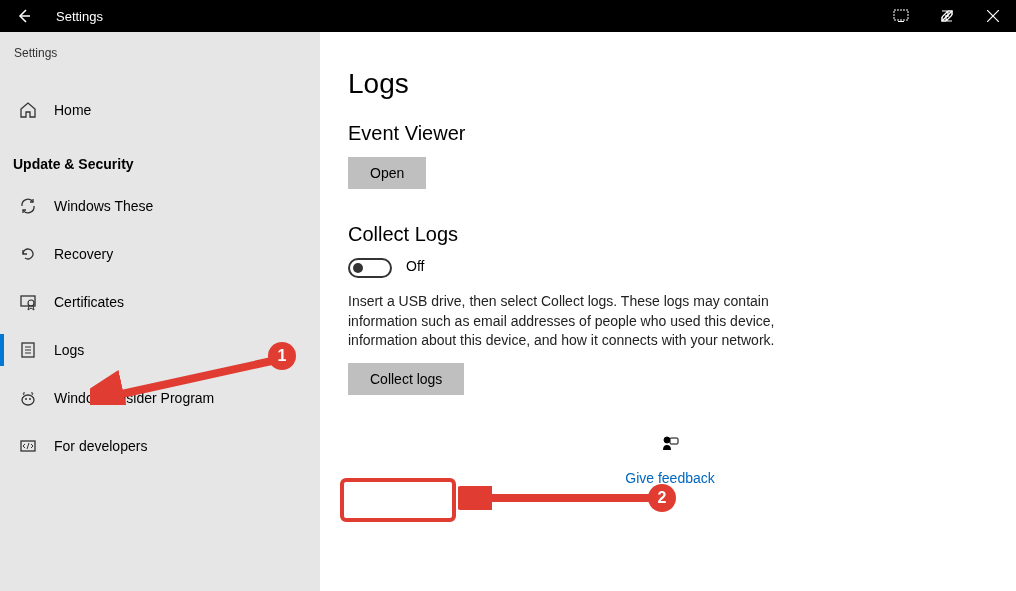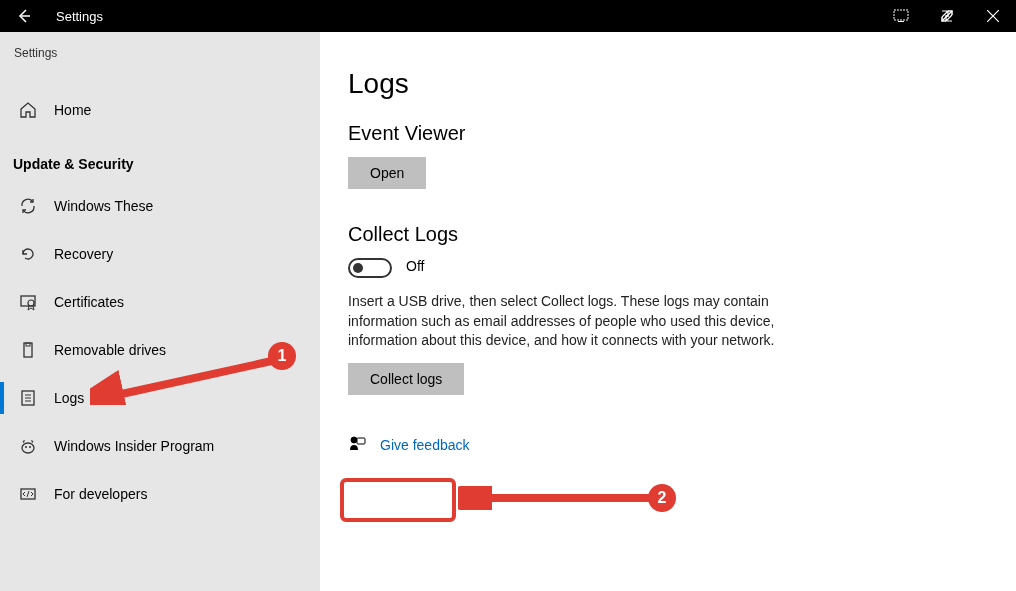--- a/index.html
+++ b/index.html
@@ -18,21 +18,21 @@
   .sidebar .section-title { font-weight: 600; font-size: 14px; padding: 22px 0 10px 13px; }
   .main { flex:1; padding: 36px 24px 0 28px; overflow: hidden; }
   .main h1 { font-size: 28px; font-weight: 400; margin-bottom: 22px; }
   .main h2 { font-size: 20px; font-weight: 400; margin-bottom: 12px; }
   .main p { font-size: 14px; line-height: 1.4; color: #222; margin-bottom: 12px; }
   .btn { background: #bfbfbf; border: none; padding: 8px 22px; font-size: 14px; cursor:pointer; font-family: inherit; }
   .section-gap { height: 34px; }
   .toggle-row { display:flex; align-items:flex-start; gap:14px; margin-bottom:14px; }
   .toggle { width: 44px; height: 20px; border: 2px solid #333; border-radius: 10px; position: relative; background:#fff; }
   .toggle .knob { width: 10px; height: 10px; background:#333; border-radius:50%; position:absolute; left:3px; top:3px; }
-  .feedback { display:flex; align-items:center; gap:14px; margin-top: 40px; color:#0067c0; }
+  .feedback { display:flex; align-items:center; gap:14px; margin-top: 40px; color:#0067c0;flex-direction:column; }
   .feedback .icon { color:#000; }
   .annot { position:absolute; pointer-events:none; }
   .badge { background:#e03c31; color:#fff; width:28px; height:28px; border-radius:50%; display:flex; align-items:center; justify-content:center; font-weight:bold; font-size:16px; }
   .hlbox { position:absolute; border:4px solid #e03c31; border-radius:6px; pointer-events:none; }
 </style>
 </head>
 <body>
 
 <div class="titlebar">
   <div class="back">
@@ -101,29 +101,20 @@
     </div>
     <div class="nav-item">
       <span class="icon">
           <svg width="18" height="18" viewBox="0 0 18 18">
             <rect x="2" y="3" width="14" height="10" stroke="#333" fill="none" stroke-width="1.3"></rect>
             <circle cx="12" cy="10" r="3" stroke="#333" fill="none" stroke-width="1.2"></circle>
             <path d="M10 13 L9 17 L12 15 L15 17 L14 13" stroke="#333" fill="none" stroke-width="1"></path>
           </svg>
         </span>
       <span>Certificates</span>
-    </div>
-    <div class="nav-item">
-      <span class="icon">
-          <svg width="18" height="18" viewBox="0 0 18 18">
-            <rect x="5" y="2" width="8" height="14" stroke="#333" fill="none" stroke-width="1.3"></rect>
-            <rect x="7" y="2" width="4" height="3" stroke="#333" fill="none" stroke-width="1"></rect>
-          </svg>
-        </span>
-      <span>Removable drives</span>
     </div>
     <div class="nav-item active">
       <span class="icon">
           <svg width="18" height="18" viewBox="0 0 18 18">
             <rect x="3" y="2" width="12" height="14" stroke="#333" fill="none" stroke-width="1.3"></rect>
             <line x1="6" y1="6" x2="12" y2="6" stroke="#333"></line>
             <line x1="6" y1="9" x2="12" y2="9" stroke="#333"></line>
             <line x1="6" y1="12" x2="12" y2="12" stroke="#333"></line>
           </svg>
         </span>

